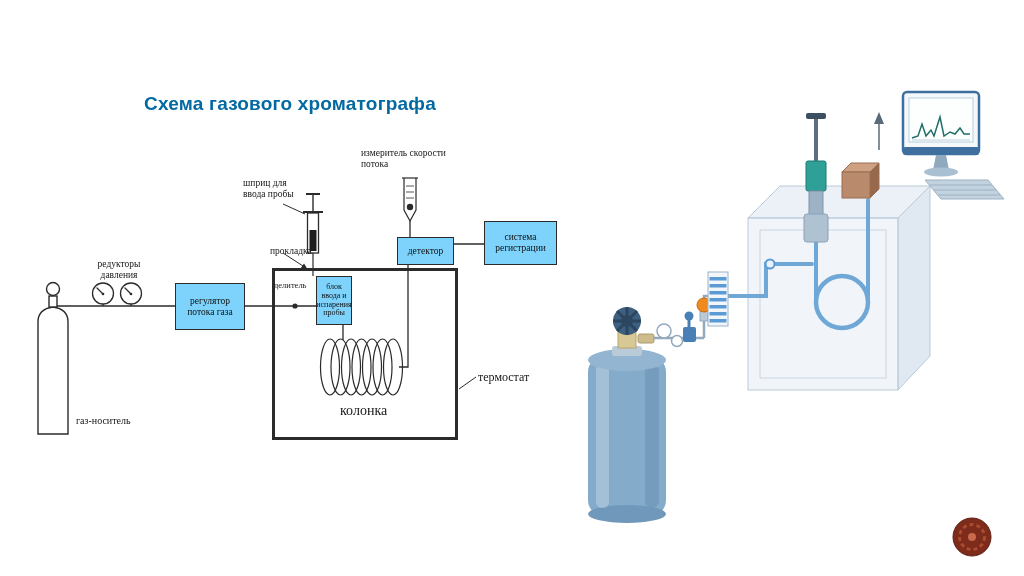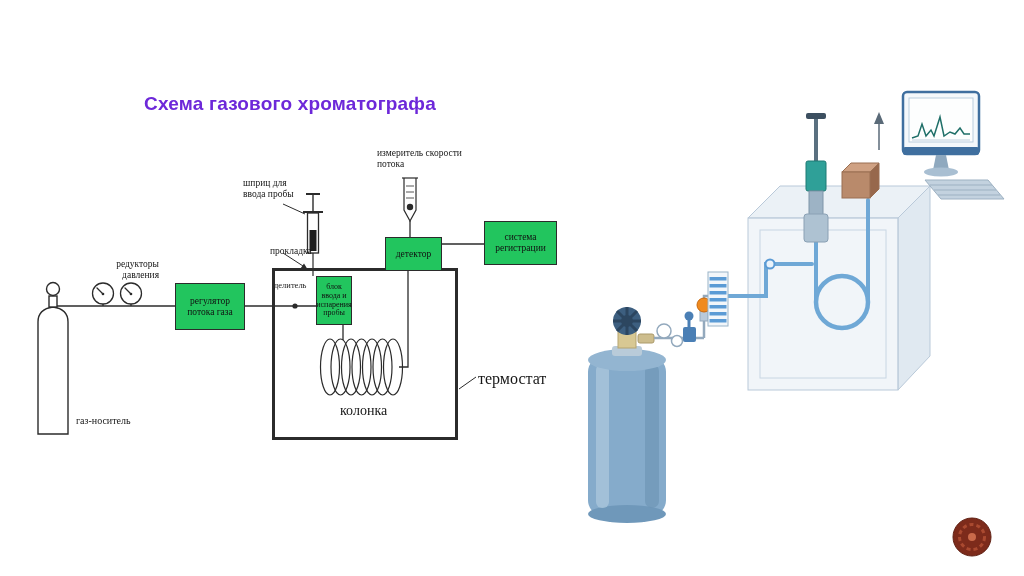--- a/index.html
+++ b/index.html
@@ -3,40 +3,40 @@
 <meta charset="utf-8">
 <style>
   * { margin:0; padding:0; box-sizing:border-box; }
   html,body { width:1024px; height:576px; background:#ffffff; }
   body { font-family:"Liberation Serif", serif; }
   .slide { position:relative; width:1024px; height:576px; background:#ffffff; overflow:hidden; }
   .svg-layer { position:absolute; left:0; top:0; width:1024px; height:576px; }
 
   .title { position:absolute; left:95px; top:93px; width:390px; text-align:center;
            font-family:"Liberation Sans", sans-serif; font-weight:bold; font-size:19px;
-           color:#6d28d9; letter-spacing:.2px; }
+           color:#0369a1; letter-spacing:.2px; }
 
   .lbl { position:absolute; color:#161616; font-size:9.5px; line-height:1.18; }
-  .l-reducers   { left:79px;  top:259px; width:80px; text-align:right; }
+  .l-reducers   { left:79px;  top:259px; width:80px; text-align:center; }
   .l-carrier    { left:76px;  top:415px; font-size:10px; white-space:nowrap;text-align:right; }
   .l-syringe    { left:243px; top:178px; width:64px; }
   .l-septum     { left:237px; top:246px; white-space:nowrap;margin-left:33px; }
   .l-splitter   { left:274px; top:280px; font-size:8.5px; white-space:nowrap; }
-  .l-flowmeter  { left:377px; top:148px; width:100px; }
+  .l-flowmeter  { left:361px; top:148px; width:100px; }
   .l-column     { left:340px; top:403px; font-size:14px; white-space:nowrap; }
-  .l-thermostat { left:478px; top:370px; font-size:16px; white-space:nowrap; }
-
-  .box { position:absolute; border:1.3px solid #2b2b2b; background:#22c55e;
+  .l-thermostat { left:478px; top:370px; font-size:12px; white-space:nowrap; }
+
+  .box { position:absolute; border:1.3px solid #2b2b2b; background:#7dd3fc;
          display:flex; align-items:center; justify-content:center; text-align:center;
          font-size:9.5px; line-height:1.12; color:#111; padding:1px; }
   #thermostat-box { left:272px; top:268px; width:186px; height:172px;
                     border-width:3px; background:transparent; }
   #regulator-box  { left:175px; top:283px; width:70px; height:47px; }
   #injector-box   { left:316px; top:276px; width:36px; height:49px; font-size:8px; }
-  #detector-box   { left:385px; top:237px; width:57px; height:34px; }
+  #detector-box   { left:397px; top:237px; width:57px; height:28px; }
   #recorder-box   { left:484px; top:221px; width:73px; height:44px; }
 </style>
 </head>
 <body>
 
 <div class="slide">
 
   <svg class="svg-layer" width="1024" height="576" viewBox="0 0 1024 576" xmlns="http://www.w3.org/2000/svg">
 
     <g fill="none" stroke="#2b2b2b" stroke-width="1.4">

